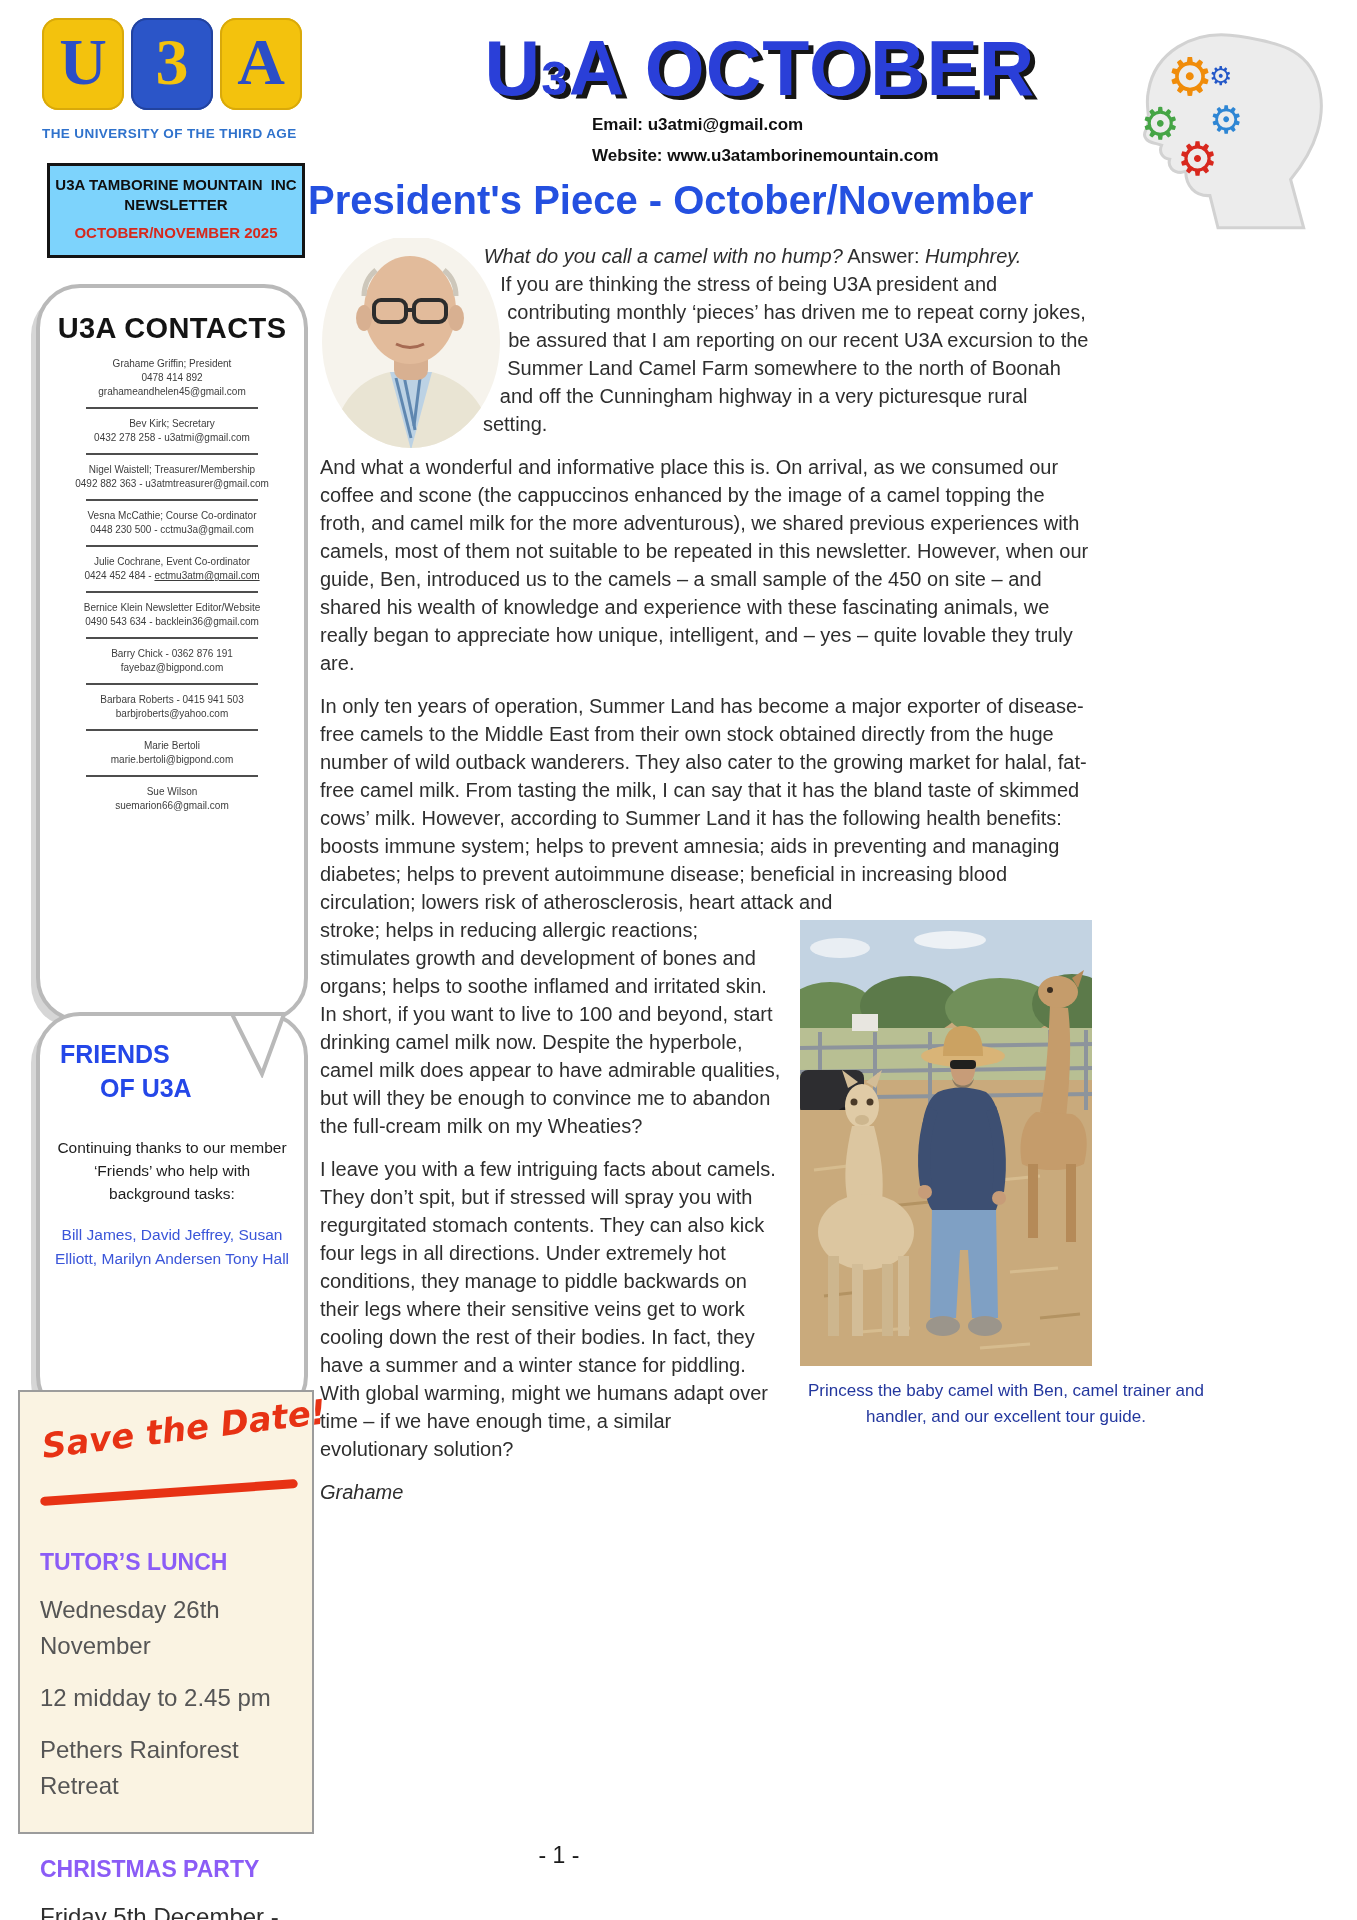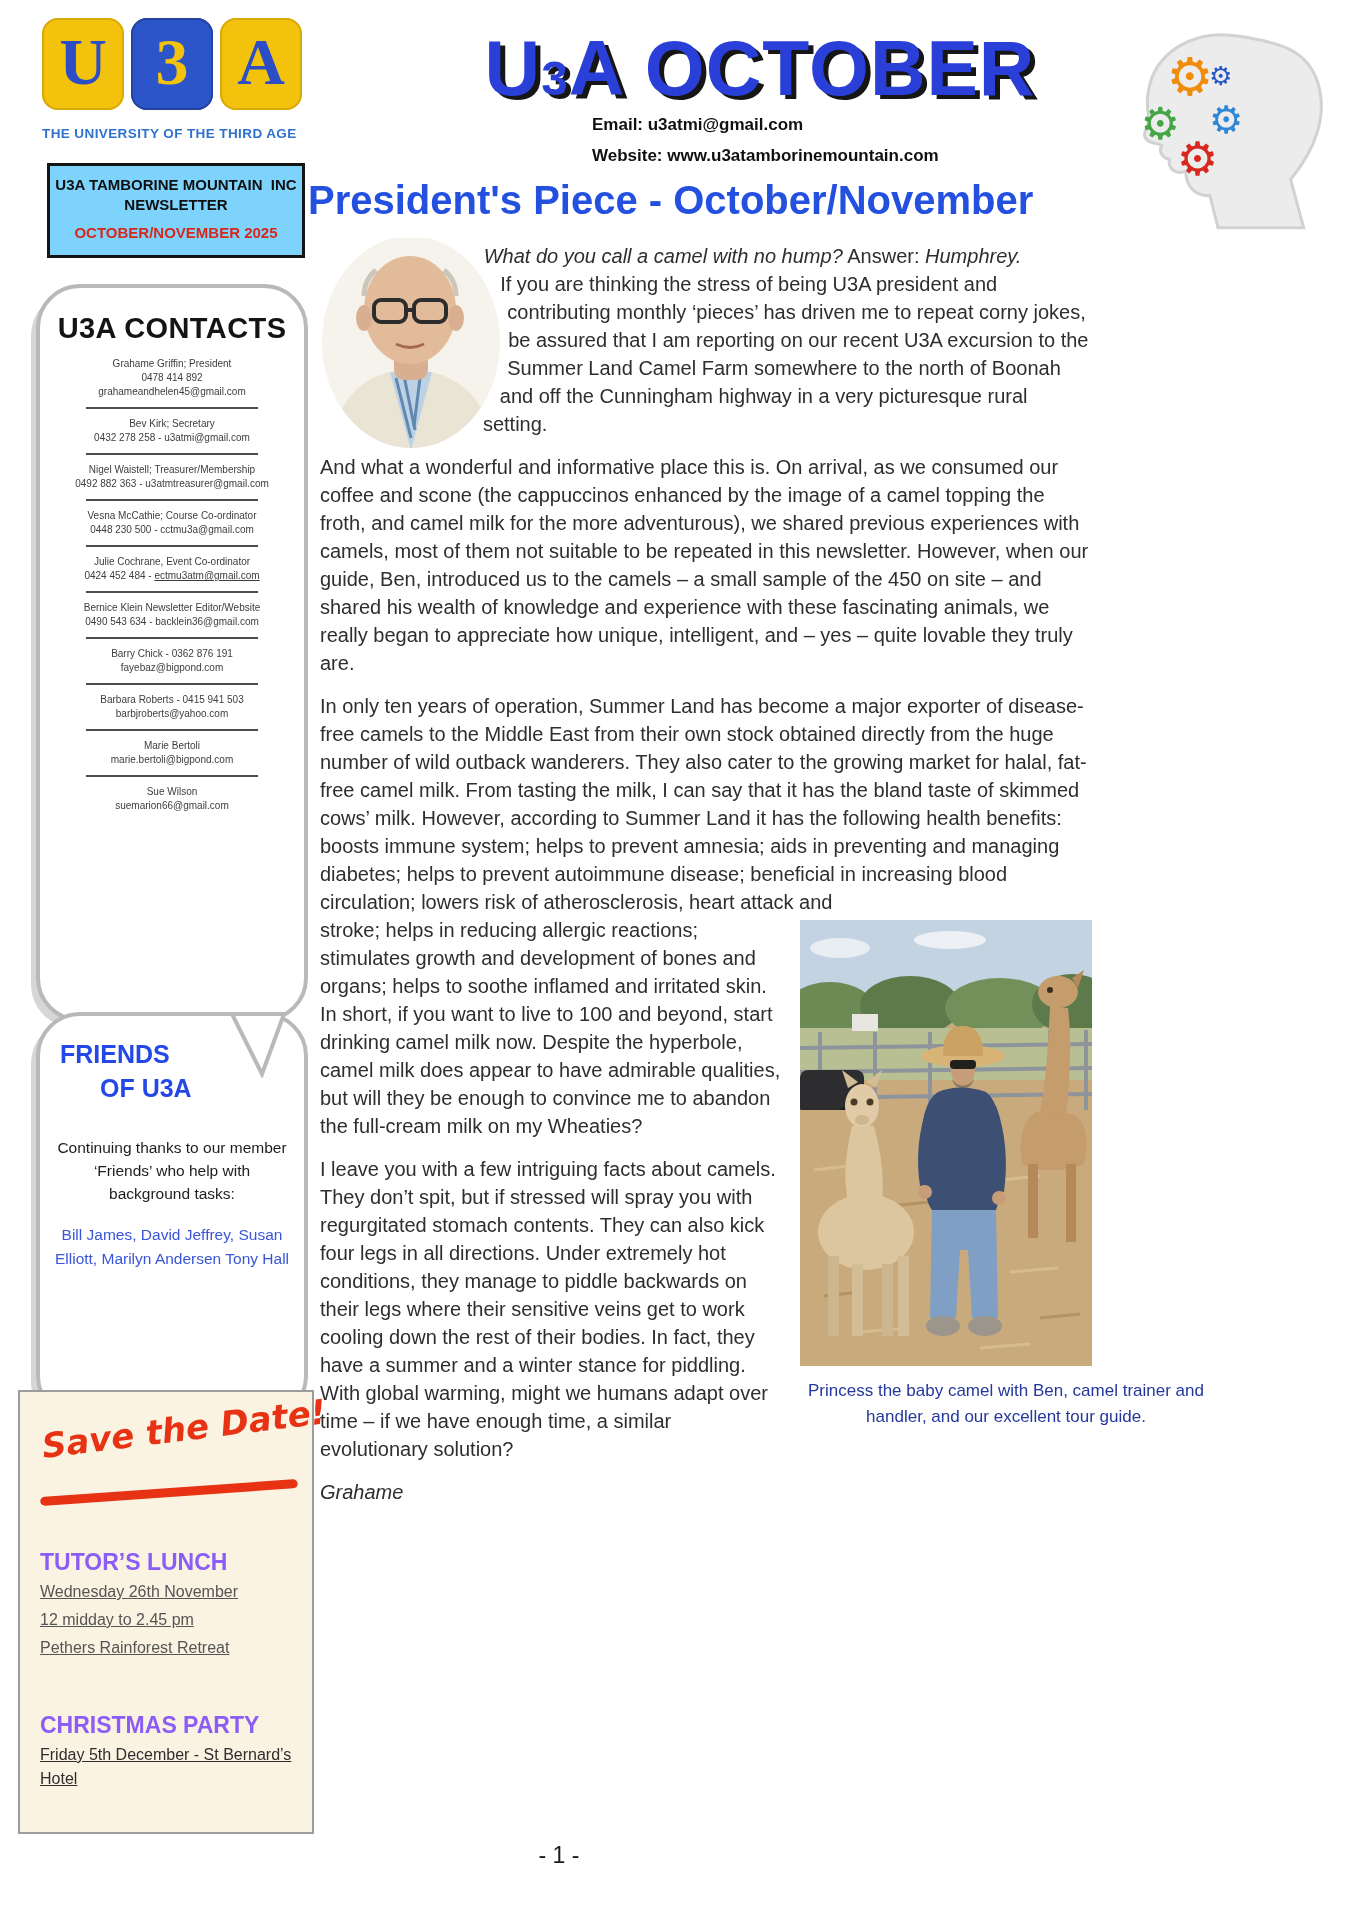--- a/index.html
+++ b/index.html
@@ -48,21 +48,21 @@
   .friends-message { margin-top:30px; text-align:center; font-size:15.5px; color:#1d1d1d; line-height:1.5; }
   .friends-names { margin-top:18px; text-align:center; font-size:15.5px; color:#3a55d9; line-height:1.5; }
 
   
   .save-box { position:absolute; left:18px; top:1390px; width:296px; height:444px; background:#faf3e2;
               border:2px solid #9c9c9c; padding:16px 20px; }
   .save-headline { font-family:"DejaVu Sans",sans-serif; font-style:italic; font-weight:bold; font-size:34px;
                    color:#e73214; transform:rotate(-7deg); transform-origin:left center; margin:18px 0 0 2px; white-space:nowrap; }
   .save-underline { width:258px; height:9px; background:#e73214; border-radius:6px; transform:rotate(-4deg); margin-top:22px; }
   .event-title { font-size:23px; font-weight:bold; color:#8b5cf6; margin-top:52px; }
-  .event-line { font-size:16px; color:#555555; line-height:1.5; margin-top:4px;text-decoration:underline; }
+  .event-line { font-size:24px; color:#555555; line-height:1.5; margin-top:16px; }
   .event-dark .event-line { color:#2e2e2e; }
 
   
   .article { position:absolute; left:320px; top:242px; width:772px; font-size:20px; color:#2e2e2e; line-height:28px; }
   .article p { margin:0 0 15px; }
   .lead .it { font-style:italic; }
   .president-photo { float:left; width:178px; height:212px; margin:-4px 12px 4px 2px;
                      shape-outside:ellipse(52% 50% at 46% 46%); }
   .p3-full { margin-bottom:0 !important; }
   .p3-narrow { margin-top:0 !important; }

